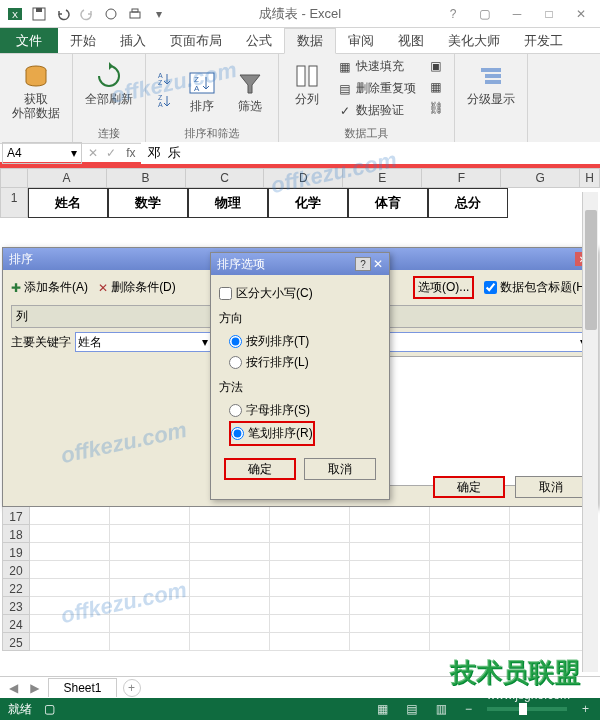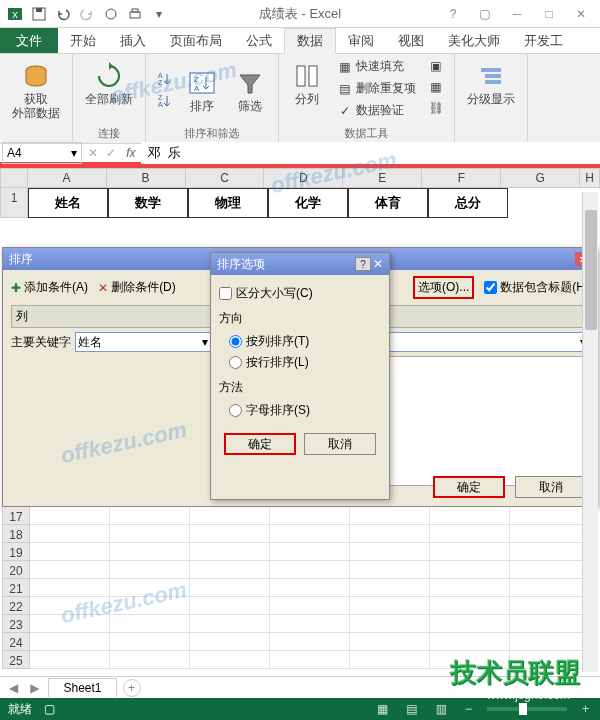--- a/index.html
+++ b/index.html
@@ -26,21 +26,21 @@
 .ribbon-big-btn { display: flex; flex-direction: column; align-items: center; justify-content: center; padding: 4px 6px; cursor: pointer; }
 .ribbon-icon { width: 32px; height: 32px; display: flex; align-items: center; justify-content: center; font-size: 20px; }
 .ribbon-btn-label { font-size: 12px; color: #444; text-align: center; line-height: 1.2; }
 .ribbon-row { display: flex; align-items: center; gap: 4px; }
 .ribbon-small-btn { display: flex; align-items: center; gap: 3px; padding: 2px 4px; cursor: pointer; font-size: 12px; color: #444; }
 .ribbon-small-icon { width: 16px; height: 16px; display: inline-flex; align-items: center; justify-content: center; }
 
 
 .formula-bar { height: 24px; border-bottom: 6px solid #ef4444; display: flex; align-items: center; background: #fff; }
 .name-box { width: 80px; height: 22px; border: 1px solid #ccc; margin: 0 2px; padding: 0 4px; display: flex; align-items: center; justify-content: space-between; }
-.fx-label { padding: 0 6px; color: #666; font-style: italic; }
+.fx-label { padding: 0 6px; color: #666; }
 .formula-input { flex: 1; height: 22px; border: none; padding: 0 6px; font-size: 13px; }
 
 
 .grid-area { position: relative; }
 .col-headers { display: flex; height: 20px; background: #e8e8e8; }
 .corner-cell { width: 28px; border: 1px solid #ccc; background: #e8e8e8; }
 .col-header { width: 80px; border: 1px solid #ccc; border-left: none; text-align: center; line-height: 18px; color: #444; background: #e8e8e8; font-size: 12px; }
 .row { display: flex; height: 22px; }
 .row-header { width: 28px; border: 1px solid #ccc; border-top: none; background: #e8e8e8; text-align: center; line-height: 20px; color: #444; font-size: 12px; }
 .cell { width: 80px; border: 1px solid #d0d0d0; border-top: none; border-left: none; text-align: center; line-height: 20px; font-size: 13px; background: #fff; }
@@ -390,20 +390,24 @@
       </label>
     <label class="indent">
         <input type="radio" name="dir" style="">
         <span>按行排序(L)</span>
       </label>
     <div class="grp-label">方法</div>
     <label class="indent">
         <input type="radio" name="method" style="">
         <span>字母排序(S)</span>
       </label>
+    <label class="indent red-ring" style="border:2px solid #d00;display:inline-flex">
+        <input type="radio" name="method" checked="" style="">
+        <span>笔划排序(R)</span>
+      </label>
     <div class="btns">
       <button class="dlg-btn red">确定</button>
       <button class="dlg-btn">取消</button>
     </div>
   </div>
 </div>
 
 <div class="lower-grid">
   <div class="row">
       <div class="row-header">17</div>
@@ -430,30 +434,20 @@
       <div class="cell"></div>
       <div class="cell"></div>
       <div class="cell"></div>
       <div class="cell"></div>
       <div class="cell"></div>
       <div class="cell"></div>
       <div class="cell"></div>
     </div>
   <div class="row">
       <div class="row-header">20</div>
-      <div class="cell"></div>
-      <div class="cell"></div>
-      <div class="cell"></div>
-      <div class="cell"></div>
-      <div class="cell"></div>
-      <div class="cell"></div>
-      <div class="cell"></div>
-    </div>
-  <div class="row">
-      <div class="row-header">21</div>
       <div class="cell"></div>
       <div class="cell"></div>
       <div class="cell"></div>
       <div class="cell"></div>
       <div class="cell"></div>
       <div class="cell"></div>
       <div class="cell"></div>
     </div>
   <div class="row">
       <div class="row-header">22</div>

